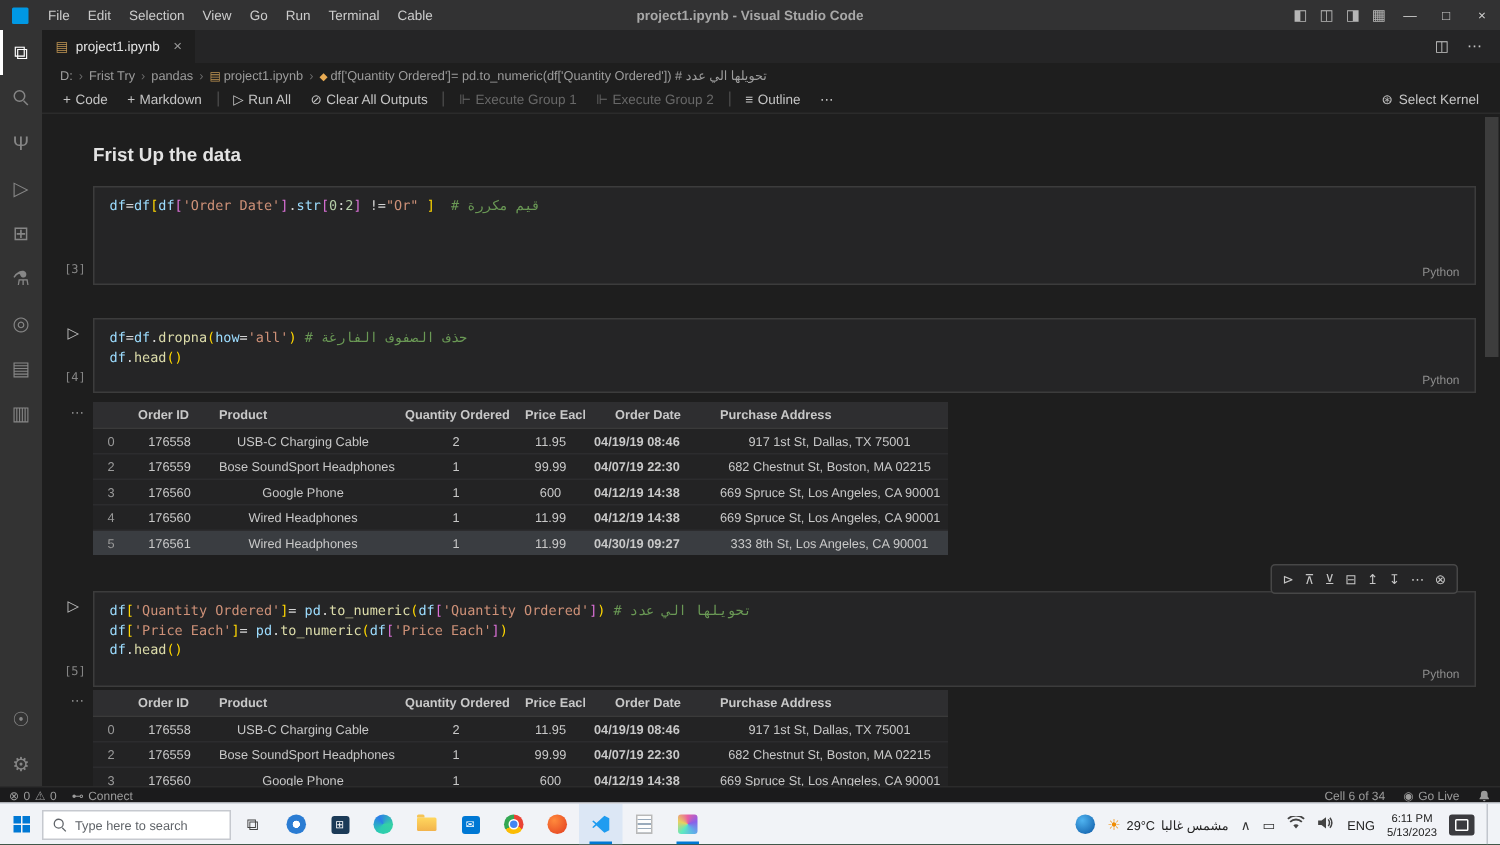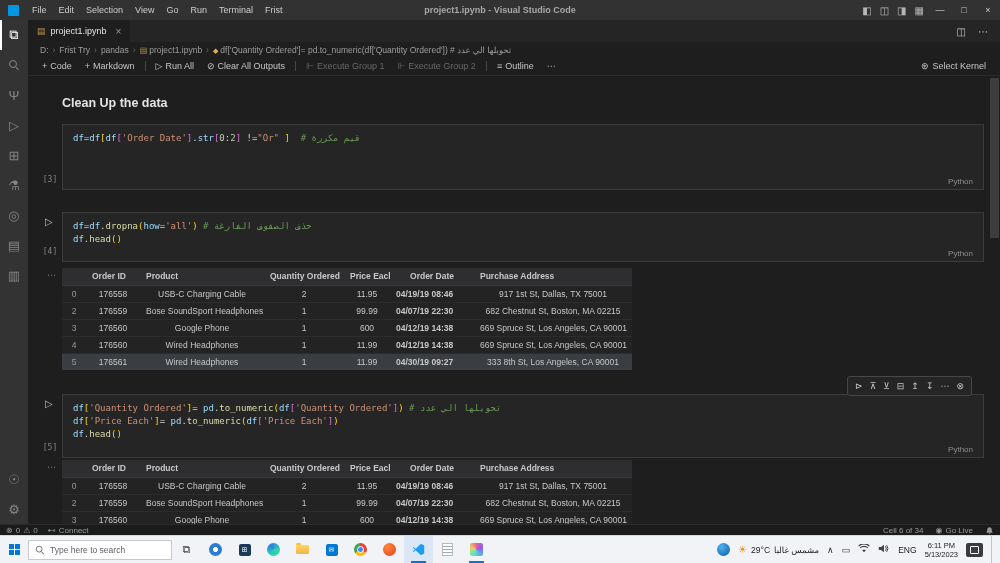--- a/index.html
+++ b/index.html
@@ -88,21 +88,21 @@
   .sb-item{display:flex;align-items:center;gap:3px;white-space:nowrap;}
   .sb-right{margin-left:auto;display:flex;align-items:center;gap:12px;}
   .sb-ic{font-size:8px;}
 
   
   .taskbar{position:absolute;left:0;right:0;bottom:0;height:27px;background:#f1f3f7;border-top:1px solid #d5d9e0;
            display:flex;align-items:center;font-size:8.5px;color:#222;z-index:40;}
   .startbtn{width:28px;height:27px;display:flex;align-items:center;justify-content:center;}
   .winlogo{width:11px;height:11px;display:grid;grid-template-columns:5px 5px;grid-template-rows:5px 5px;gap:1px;}
   .winlogo span{background:#0078d4;}
-  .searchbox{width:144px;height:20px;background:#fff;border:1px solid #c6c9cf;display:flex;align-items:center;
+  .searchbox{width:126px;height:20px;background:#fff;border:1px solid #c6c9cf;display:flex;align-items:center;
              gap:5px;padding:0 6px;color:#5f6368;box-sizing:border-box;}
   .searchbox .mag{color:#5f6368;transform:scale(.85);}
   .slot{width:29px;height:27px;display:flex;align-items:center;justify-content:center;position:relative;}
   .slot.open::after{content:"";position:absolute;bottom:0;left:7px;right:7px;height:2px;background:#0078d4;}
   .slot.active{background:#dce7f5;}
   .ic-generic{font-size:11px;color:#444;}
   .circle{width:13px;height:13px;border-radius:50%;}
   .i-cortana{background:radial-gradient(circle at 50% 50%,#fff 25%,#2b7cd3 28%);}
   .i-store{width:12px;height:12px;background:#1b3a57;border-radius:2px;display:flex;align-items:center;justify-content:center;color:#fff;font-size:7px;}
   .i-edge{background:conic-gradient(from 210deg,#2ccdb0,#2b7de9,#35d0a5,#2ccdb0);}
@@ -132,21 +132,21 @@
 
   <div class="titlebar">
     <div class="vslogo"></div>
     <span class="menu-item">File</span>
     <span class="menu-item">Edit</span>
     <span class="menu-item">Selection</span>
     <span class="menu-item">View</span>
     <span class="menu-item">Go</span>
     <span class="menu-item">Run</span>
     <span class="menu-item">Terminal</span>
-    <span class="menu-item">Frist</span>
+    <span class="menu-item">Cable</span>
     <span class="tb-title">project1.ipynb - Visual Studio Code</span>
     <div class="tb-right">
       <span class="layout-ic">◧</span>
       <span class="layout-ic">◫</span>
       <span class="layout-ic">◨</span>
       <span class="layout-ic">▦</span>
       <span class="winbtn">—</span>
       <span class="winbtn">□</span>
       <span class="winbtn">×</span>
     </div>
@@ -231,21 +231,21 @@
       <span class="nbt-item">
           <span class="nbt-icon">⋯</span>
         </span>
       <span class="kernel">
           <span class="nbt-icon">⊛</span>
           <span>Select Kernel</span>
         </span>
     </div>
 
     <div class="notebook">
-      <div class="md-heading">Clean Up the data</div>
+      <div class="md-heading">Frist Up the data</div>
 
       <div class="cellwrap" style="top:48px;height:66px;">
         <div class="gutter">
           <span class="execlbl">[3]</span>
         </div>
         <div class="cellbox">
           <div class="code"><div class="ln"><span class="tk-v">df</span><span class="tk-o">=</span><span class="tk-v">df</span><span class="tk-b1">[</span><span class="tk-v">df</span><span class="tk-b2">[</span><span class="tk-s">'Order Date'</span><span class="tk-b2">]</span><span class="tk-o">.</span><span class="tk-v">str</span><span class="tk-b2">[</span><span class="tk-n">0</span><span class="tk-o">:</span><span class="tk-n">2</span><span class="tk-b2">]</span><span class="tk-o"> !=</span><span class="tk-s">"Or"</span><span class="tk-o"> </span><span class="tk-b1">]</span><span class="tk-o">  </span><span class="tk-c"># قيم مكررة</span></div></div>
           <span class="lang">Python</span>
         </div>
       </div>

